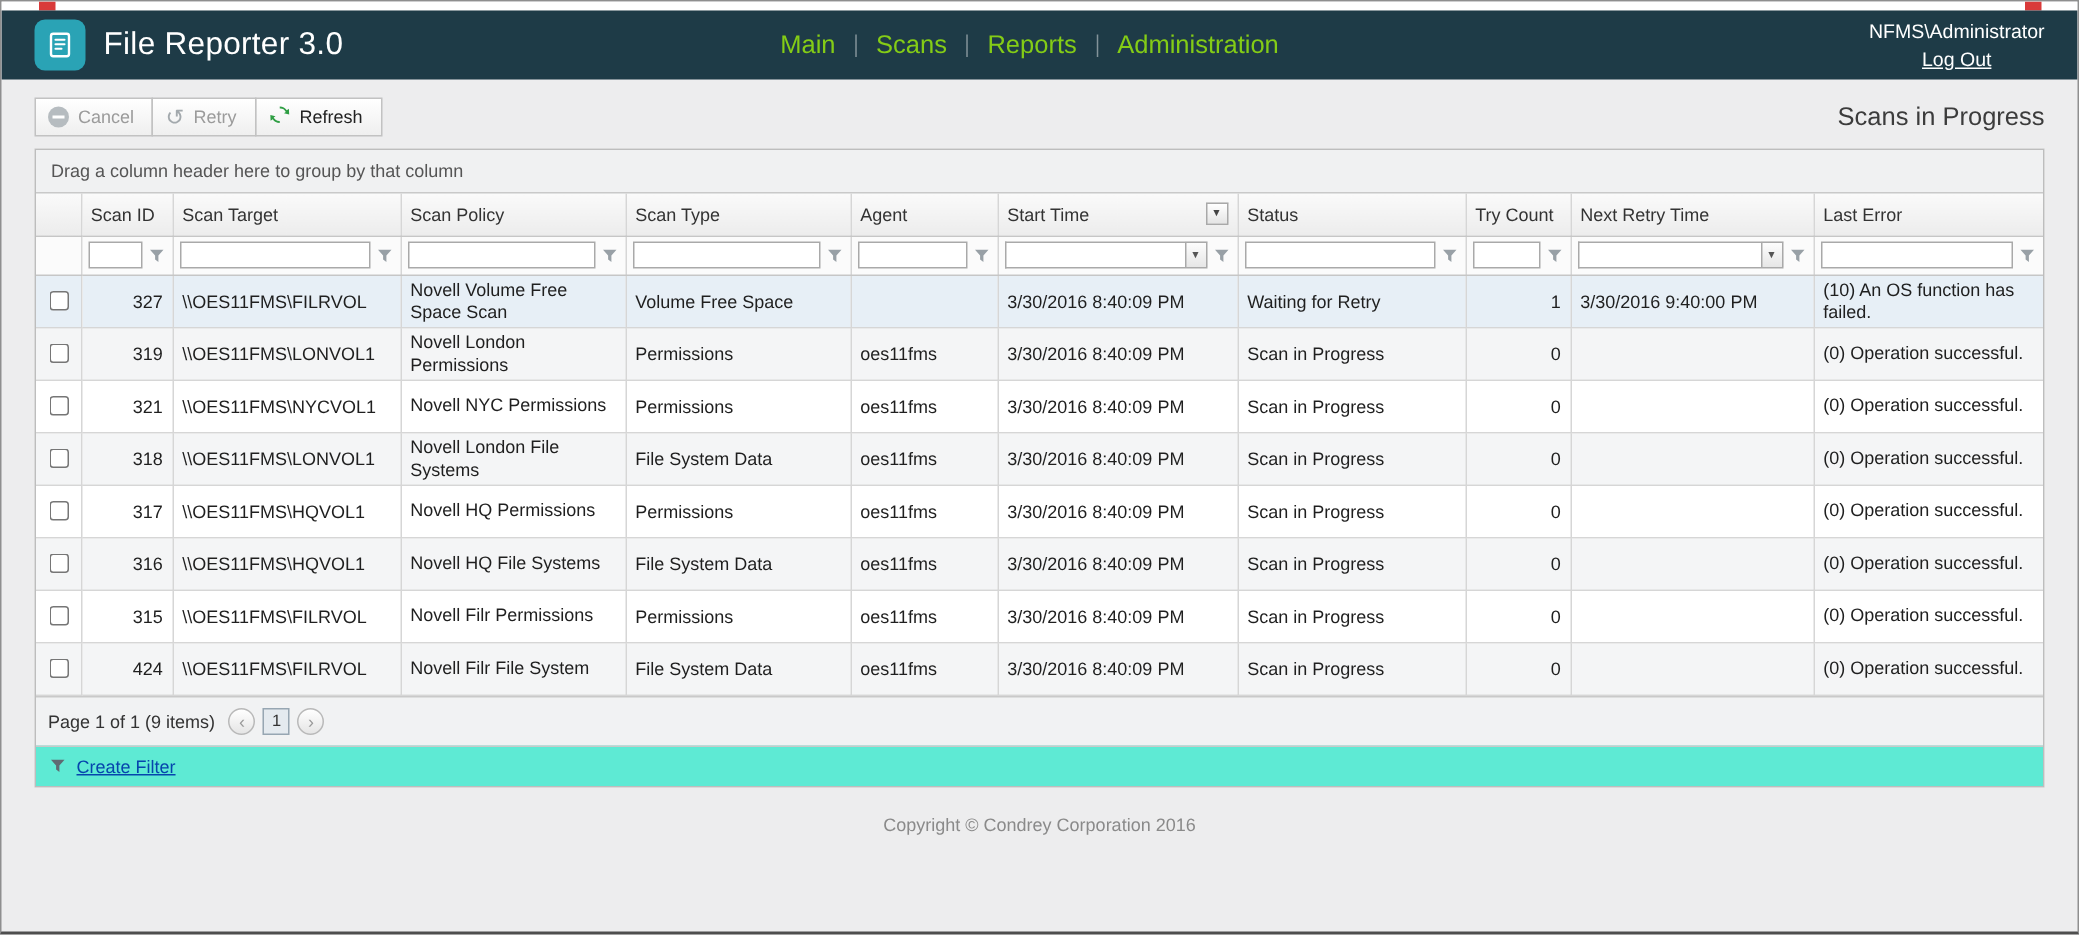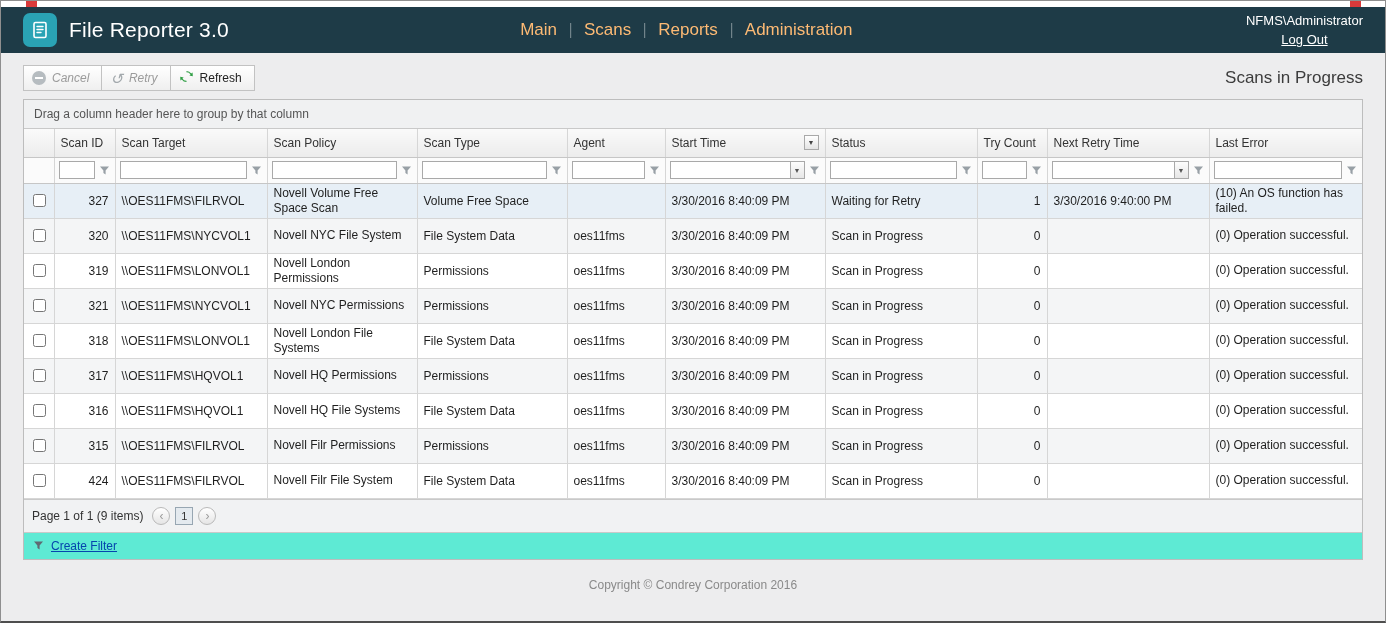--- a/index.html
+++ b/index.html
@@ -14,34 +14,34 @@
 
   
   .app-header { height:46px; background:#1e3b47; display:flex; align-items:center;
                 padding:0 22px; color:#fff; position:relative; }
   .brand { display:flex; align-items:center; gap:12px; }
   .logo { width:34px; height:34px; border-radius:7px; background:#2aa3b5;
           display:flex; align-items:center; justify-content:center; flex:none; }
   .app-title { font-size:21px; letter-spacing:.2px; }
   .main-nav { position:absolute; left:50%; transform:translateX(-52%); display:flex;
               align-items:center; gap:13px; font-size:17px; }
-  .main-nav a { color:#fdba74; text-decoration:none; cursor:pointer; }
+  .main-nav a { color:#84cc16; text-decoration:none; cursor:pointer; }
   .nav-sep { width:1px; height:15px; background:rgba(255,255,255,.45); }
   .user-area { margin-left:auto; text-align:center; font-size:13px; line-height:1.5; }
   .logout { color:#fff; text-decoration:underline; cursor:pointer; }
 
   
   .content { padding:7px 22px 0; }
   .toolbar-row { display:flex; align-items:center; justify-content:space-between; padding:5px 0 8px; }
   .btn-group { display:flex; }
   .tb-btn { display:flex; align-items:center; gap:6px; font-size:12px; font-family:inherit;
             padding:4px 12px 4px 8px; background:linear-gradient(#ffffff,#efefef);
             border:1px solid #c2c2c2; color:#222; cursor:pointer; height:26px; }
   .tb-btn + .tb-btn { margin-left:-1px; }
-  .tb-btn.disabled { color:#9b9b9b;font-style:italic; }
+  .tb-btn.disabled { color:#9b9b9b; }
   .ico-cancel { width:14px; height:14px; border-radius:50%; background:#b6bcc0; position:relative; flex:none; }
   .ico-cancel::after { content:""; position:absolute; left:3px; top:6px; width:8px; height:2px; background:#fff; }
   .ico-retry { font-size:15px; line-height:1; color:#a3a9ad; }
   .page-title { font-size:17px; font-weight:400; color:#3c3c3c; margin:0; }
 
   
   .panel { background:#fff; border:1px solid #bdbdbd; }
   .group-bar { background:#f0f1f2; border-bottom:1px solid #c9c9c9; padding:7px 10px;
                font-size:12px; color:#555; }
   table { width:100%; border-collapse:collapse; table-layout:fixed; font-size:12px; color:#1f1f1f; }
@@ -313,33 +313,20 @@
     <td>Volume Free Space</td>
     <td></td>
     <td>3/30/2016 8:40:09 PM</td>
     <td>Waiting for Retry</td>
     <td class="num">1</td>
     <td>3/30/2016 9:40:00 PM</td>
     <td class="wrap">(10) An OS function has failed.</td>
   </tr>
             <tr>
     <td class="cb"><input type="checkbox" style=""></td>
-    <td class="num">320</td>
-    <td>\\OES11FMS\NYCVOL1</td>
-    <td class="wrap">Novell NYC File System</td>
-    <td>File System Data</td>
-    <td>oes11fms</td>
-    <td>3/30/2016 8:40:09 PM</td>
-    <td>Scan in Progress</td>
-    <td class="num">0</td>
-    <td></td>
-    <td class="wrap">(0) Operation successful.</td>
-  </tr>
-            <tr>
-    <td class="cb"><input type="checkbox" style=""></td>
     <td class="num">319</td>
     <td>\\OES11FMS\LONVOL1</td>
     <td class="wrap">Novell London Permissions</td>
     <td>Permissions</td>
     <td>oes11fms</td>
     <td>3/30/2016 8:40:09 PM</td>
     <td>Scan in Progress</td>
     <td class="num">0</td>
     <td></td>
     <td class="wrap">(0) Operation successful.</td>

